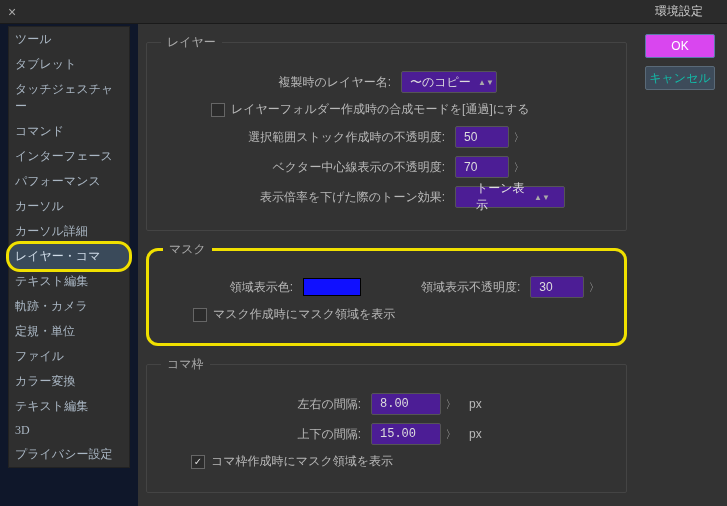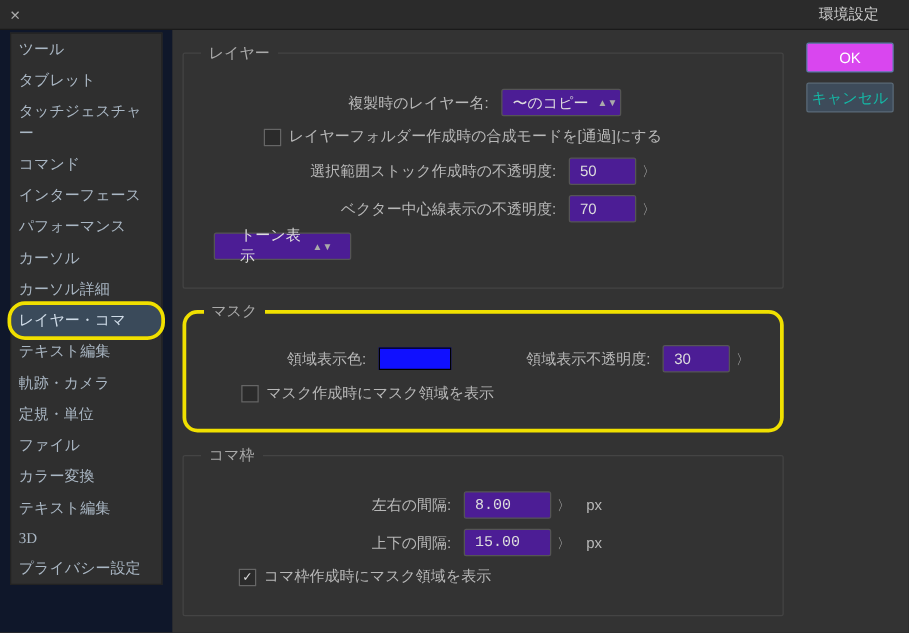--- a/index.html
+++ b/index.html
@@ -195,20 +195,21 @@
       </div>
 
       <div class="row">
         <div class="label" style="width:284px">ベクター中心線表示の不透明度:</div>
         <div style="width:10px"></div>
         <div class="numbox">70</div>
         <div class="arrow-r">〉</div>
       </div>
 
       <div class="row">
+        <div class="label" style="width:284px">表示倍率を下げた際のトーン効果:</div>
         <div style="width:10px"></div>
         <div class="select">
           <span>トーン表示</span>
           <span class="spin">▲▼</span>
         </div>
       </div>
     </fieldset>
 
     <fieldset class="mask-highlight">
       <legend>マスク</legend>

